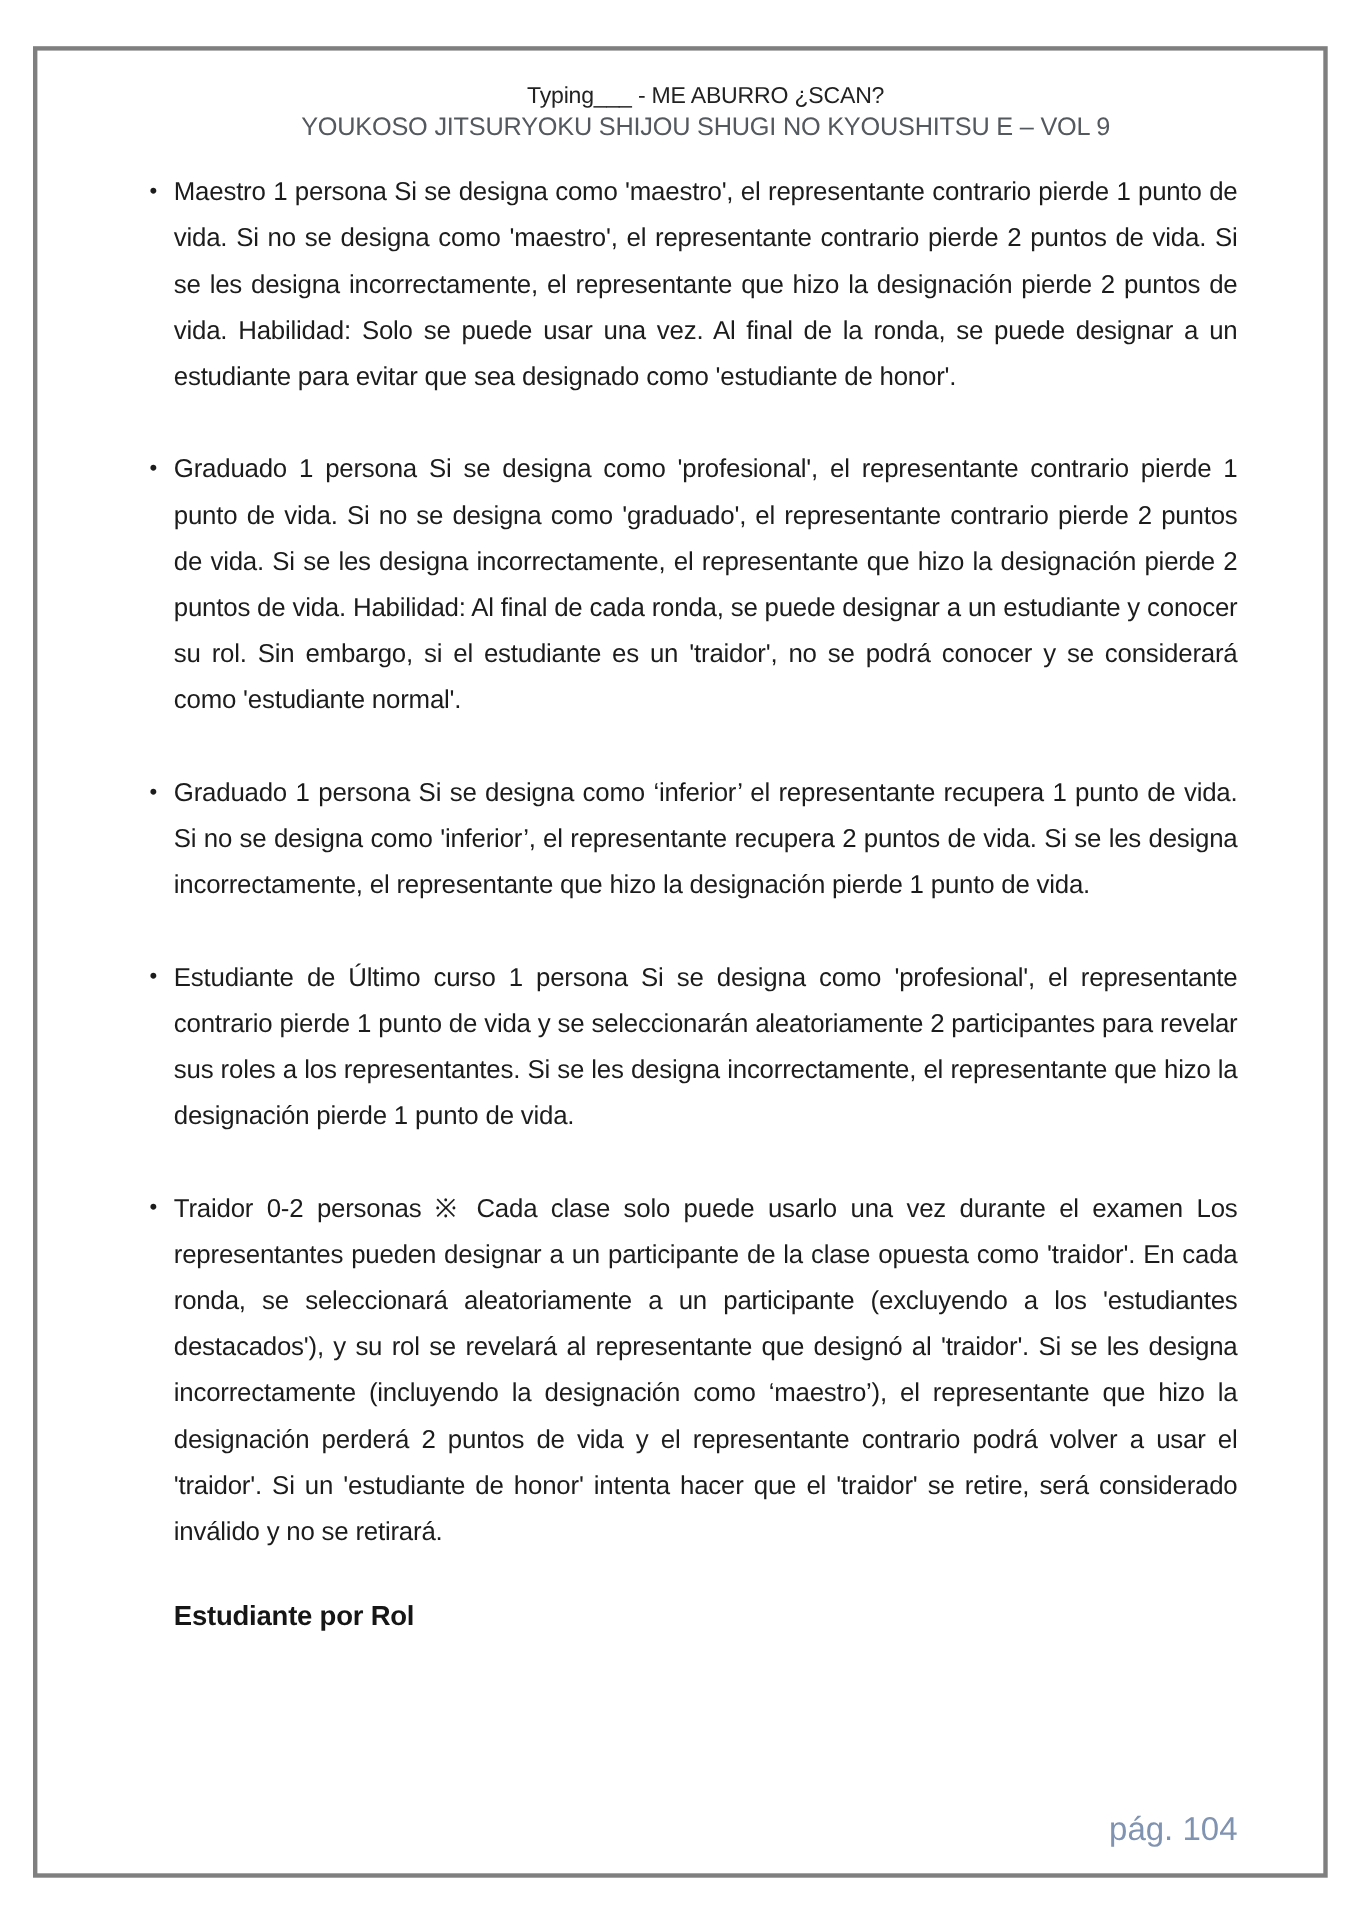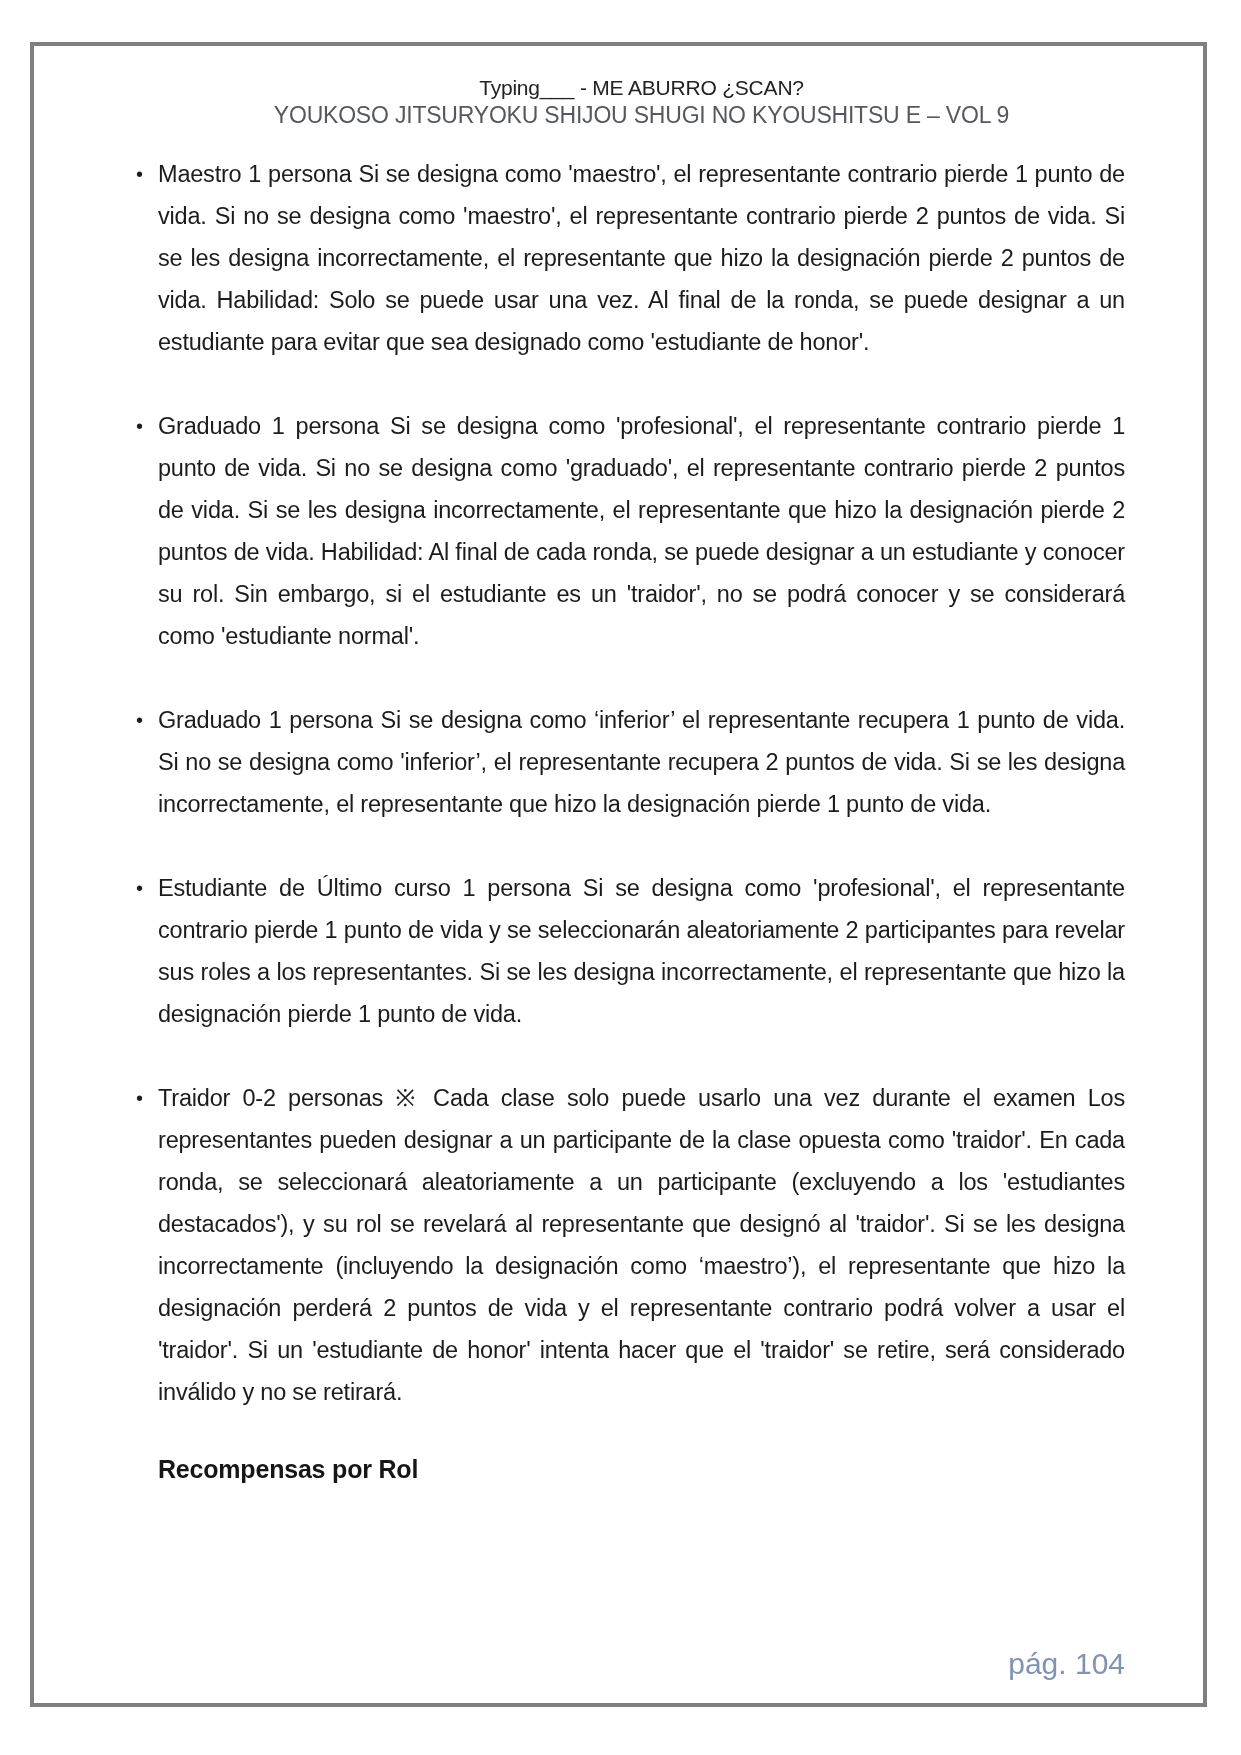--- a/index.html
+++ b/index.html
@@ -92,18 +92,18 @@
     </div>
 
     <ul class="role-list">
       <li class="role-item"><span class="bullet">•</span><span class="role-title">Maestro</span> <span>1 persona Si se designa como 'maestro', el representante contrario pierde 1 punto de vida. Si no se designa como 'maestro', el representante contrario pierde 2 puntos de vida. Si se les designa incorrectamente, el representante que hizo la designación pierde 2 puntos de vida. Habilidad: Solo se puede usar una vez. Al final de la ronda, se puede designar a un estudiante para evitar que sea designado como 'estudiante de honor'.</span></li>
       <li class="role-item"><span class="bullet">•</span><span class="role-title">Graduado</span> <span>1 persona Si se designa como 'profesional', el representante contrario pierde 1 punto de vida. Si no se designa como 'graduado', el representante contrario pierde 2 puntos de vida. Si se les designa incorrectamente, el representante que hizo la designación pierde 2 puntos de vida. Habilidad: Al final de cada ronda, se puede designar a un estudiante y conocer su rol. Sin embargo, si el estudiante es un 'traidor', no se podrá conocer y se considerará como 'estudiante normal'.</span></li>
       <li class="role-item"><span class="bullet">•</span><span class="role-title">Graduado</span> <span>1 persona Si se designa como ‘inferior’ el representante recupera 1 punto de vida. Si no se designa como 'inferior’, el representante recupera 2 puntos de vida. Si se les designa incorrectamente, el representante que hizo la designación pierde 1 punto de vida.</span></li>
       <li class="role-item"><span class="bullet">•</span><span class="role-title">Estudiante de Último curso</span> <span>1 persona Si se designa como 'profesional', el representante contrario pierde 1 punto de vida y se seleccionarán aleatoriamente 2 participantes para revelar sus roles a los representantes. Si se les designa incorrectamente, el representante que hizo la designación pierde 1 punto de vida.</span></li>
       <li class="role-item"><span class="bullet">•</span><span class="role-title">Traidor</span> <span>0-2 personas ※ Cada clase solo puede usarlo una vez durante el examen Los representantes pueden designar a un participante de la clase opuesta como 'traidor'. En cada ronda, se seleccionará aleatoriamente a un participante (excluyendo a los 'estudiantes destacados'), y su rol se revelará al representante que designó al 'traidor'. Si se les designa incorrectamente (incluyendo la designación como ‘maestro’), el representante que hizo la designación perderá 2 puntos de vida y el representante contrario podrá volver a usar el 'traidor'. Si un 'estudiante de honor' intenta hacer que el 'traidor' se retire, será considerado inválido y no se retirará.</span></li>
     </ul>
 
-    <h2 class="section-heading">Recompensas por Rol</h2>
+    <h2 class="section-heading">Estudiante por Rol</h2>
 
     <div class="pagenum">pág. 104</div>
 
   </div>
 </div>
 
 </body></html>

